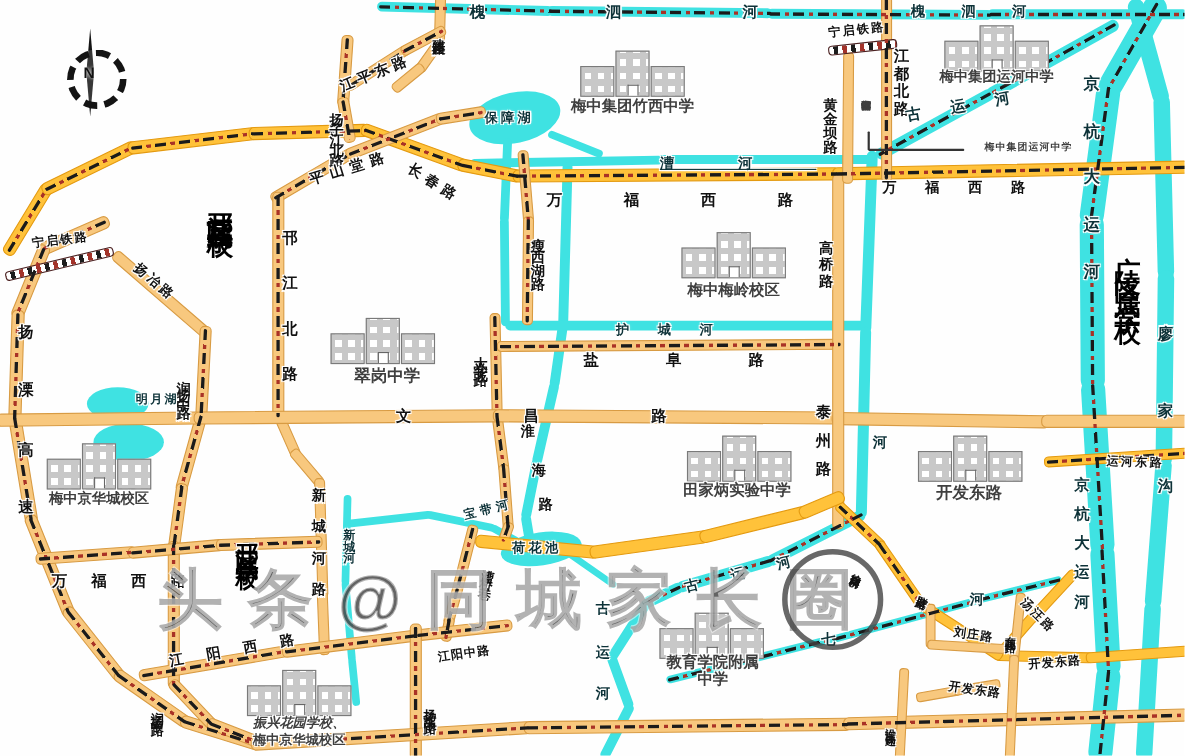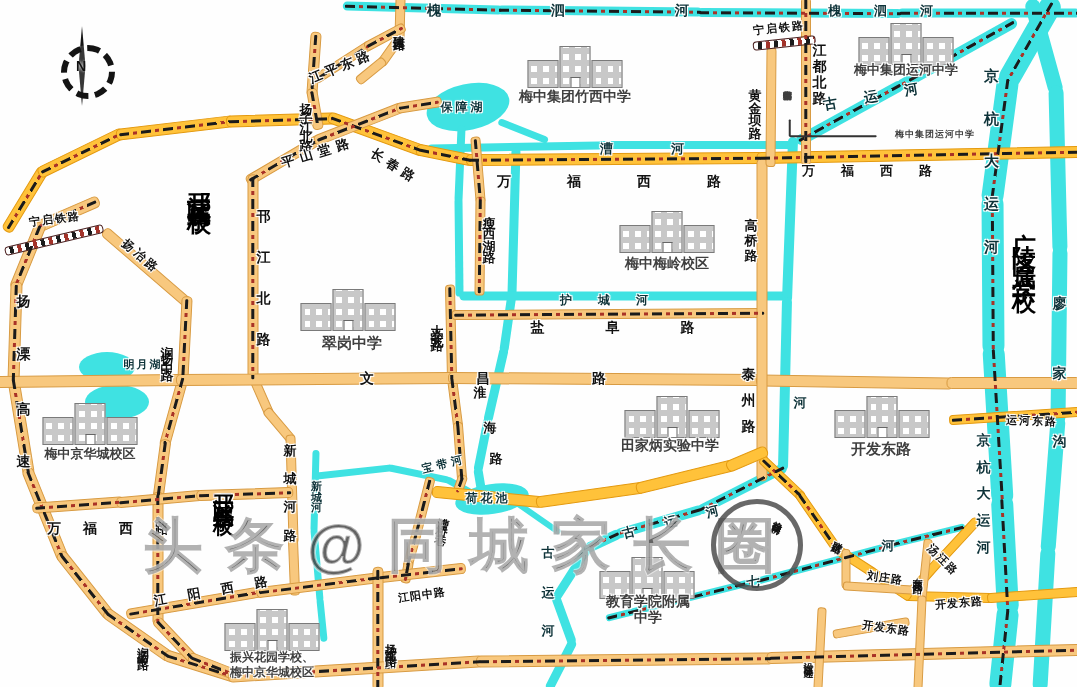--- a/index.html
+++ b/index.html
@@ -317,21 +317,21 @@
     <div class="lbl region" style="left: 1024px; top: 247px; font-size: 24px; letter-spacing: 11px; writing-mode: vertical-rl; text-orientation: upright; transform: translate(-50%, -50%) rotate(0deg);">广陵区属学校</div>
     <div class="lbl school" style="left: 575px; top: 96px; font-size: 14px; transform: translate(-50%, -50%) rotate(0deg);">梅中集团竹西中学</div>
     <div class="lbl school" style="left: 906px; top: 69px; font-size: 13px; transform: translate(-50%, -50%) rotate(0deg);">梅中集团运河中学</div>
     <div class="lbl school" style="left: 667px; top: 263px; font-size: 14px; transform: translate(-50%, -50%) rotate(0deg);">梅中梅岭校区</div>
     <div class="lbl school" style="left: 352px; top: 342px; font-size: 15px; transform: translate(-50%, -50%) rotate(0deg);">翠岗中学</div>
     <div class="lbl school" style="left: 90px; top: 453px; font-size: 13px; transform: translate(-50%, -50%) rotate(0deg);">梅中京华城校区</div>
     <div class="lbl school" style="left: 670px; top: 445px; font-size: 14px; transform: translate(-50%, -50%) rotate(0deg);">田家炳实验中学</div>
     <div class="lbl school" style="left: 881px; top: 448px; font-size: 15px; transform: translate(-50%, -50%) rotate(0deg);">开发东路</div>
     <div class="lbl school" style="left: 648px; top: 601px; font-size: 14px; transform: translate(-50%, -50%) rotate(0deg);">教育学院附属</div>
     <div class="lbl school" style="left: 648px; top: 617px; font-size: 14px; transform: translate(-50%, -50%) rotate(0deg);">中学</div>
-    <div class="lbl school" style="left: 272px; top: 657px; font-size: 12px; transform: translate(-50%, -50%) rotate(0deg);">振兴花园学校、</div>
+    <div class="lbl school" style="left: 272px; top: 657px; font-size: 12px; transform: translate(-50%, -50%) rotate(0deg); font-style: italic;">振兴花园学校、</div>
     <div class="lbl school" style="left: 272px; top: 672px; font-size: 12px; transform: translate(-50%, -50%) rotate(0deg);">梅中京华城校区</div>
     <div class="lbl school" style="left: 787px; top: 84px; font-size: 9px; writing-mode: vertical-rl; text-orientation: upright; transform: translate(-50%, -50%) rotate(0deg);">梅中集团竹西中学</div>
     <div class="lbl school" style="left: 935px; top: 134px; font-size: 9px; letter-spacing: 1px; transform: translate(-50%, -50%) rotate(0deg);">梅中集团运河中学</div>
     <div class="lbl road" style="left: 399px; top: 28px; font-size: 12px; letter-spacing: 2px; writing-mode: vertical-rl; text-orientation: upright; transform: translate(-50%, -50%) rotate(0deg);">建设路</div>
     <div class="lbl road" style="left: 341px; top: 66px; font-size: 13px; letter-spacing: 4px; transform: translate(-50%, -50%) rotate(-22deg);">江平东路</div>
     <div class="lbl road" style="left: 306px; top: 115px; font-size: 13px; letter-spacing: 9px; writing-mode: vertical-rl; text-orientation: upright; transform: translate(-50%, -50%) rotate(0deg);">扬子江北路</div>
     <div class="lbl road" style="left: 779px; top: 28px; font-size: 11px; letter-spacing: 2px; transform: translate(-50%, -50%) rotate(-6deg);">宁启铁路</div>
     <div class="lbl road" style="left: 820px; top: 64px; font-size: 14px; letter-spacing: 16px; writing-mode: vertical-rl; text-orientation: upright; transform: translate(-50%, -50%) rotate(0deg);">江都北路</div>
     <div class="lbl road" style="left: 755px; top: 104px; font-size: 13px; letter-spacing: 13px; writing-mode: vertical-rl; text-orientation: upright; transform: translate(-50%, -50%) rotate(0deg);">黄金坝路</div>
     <div class="lbl river" style="left: 884px; top: 94px; font-size: 14px; letter-spacing: 27px; transform: translate(-50%, -50%) rotate(-10deg);">古运河</div>
@@ -357,21 +357,21 @@
     <div class="lbl river" style="left: 316px; top: 487px; font-size: 11px; letter-spacing: 11px; writing-mode: vertical-rl; text-orientation: upright; transform: translate(-50%, -50%) rotate(0deg);">新城河</div>
     <div class="lbl road" style="left: 119px; top: 528px; font-size: 14px; letter-spacing: 22px; transform: translate(-50%, -50%) rotate(0deg);">万福西路</div>
     <div class="lbl road" style="left: 167px; top: 351px; font-size: 13px; letter-spacing: 8px; writing-mode: vertical-rl; text-orientation: upright; transform: translate(-50%, -50%) rotate(0deg);">润扬中路</div>
     <div class="lbl road" style="left: 143px; top: 645px; font-size: 12px; letter-spacing: 4px; writing-mode: vertical-rl; text-orientation: upright; transform: translate(-50%, -50%) rotate(0deg);">润扬中路</div>
     <div class="lbl road" style="left: 141px; top: 256px; font-size: 12px; letter-spacing: 3px; transform: translate(-50%, -50%) rotate(40deg);">扬冶路</div>
     <div class="lbl road" style="left: 55px; top: 219px; font-size: 11px; letter-spacing: 2px; transform: translate(-50%, -50%) rotate(-7deg);">宁启铁路</div>
     <div class="lbl road" style="left: 24px; top: 389px; font-size: 14px; letter-spacing: 53px; writing-mode: vertical-rl; text-orientation: upright; transform: translate(-50%, -50%) rotate(0deg);">扬溧高速</div>
     <div class="lbl river" style="left: 110px; top: 364px; font-size: 11px; letter-spacing: 2px; transform: translate(-50%, -50%) rotate(0deg); margin-left: 33px;">明月湖</div>
     <div class="lbl river" style="left: 463px; top: 107px; font-size: 12px; letter-spacing: 3px; transform: translate(-50%, -50%) rotate(0deg);">保障湖</div>
     <div class="lbl river" style="left: 488px; top: 498px; font-size: 12px; letter-spacing: 3px; transform: translate(-50%, -50%) rotate(0deg);">荷花池</div>
-    <div class="lbl river" style="left: 671px; top: 148px; font-size: 13px; letter-spacing: 58px; transform: translate(-50%, -50%) rotate(0deg);">漕河</div>
+    <div class="lbl river" style="left: 671px; top: 148px; font-size: 13px; letter-spacing: 58px; transform: translate(-50%, -50%) rotate(0deg); text-decoration: underline;">漕河</div>
     <div class="lbl road" style="left: 221px; top: 589px; font-size: 13px; letter-spacing: 21px; transform: translate(-50%, -50%) rotate(-10deg);">江阳西路</div>
     <div class="lbl road" style="left: 422px; top: 595px; font-size: 11px; letter-spacing: 1px; transform: translate(-50%, -50%) rotate(-8deg);">江阳中路</div>
     <div class="lbl road" style="left: 391px; top: 642px; font-size: 12px; letter-spacing: 3px; writing-mode: vertical-rl; text-orientation: upright; transform: translate(-50%, -50%) rotate(0deg);">扬子江中路</div>
     <div class="lbl road" style="left: 444px; top: 520px; font-size: 12px; letter-spacing: 8px; writing-mode: vertical-rl; text-orientation: upright; transform: translate(-50%, -50%) rotate(10deg);">漕桥巷</div>
     <div class="lbl river" style="left: 444px; top: 464px; font-size: 11px; letter-spacing: 4px; transform: translate(-50%, -50%) rotate(-14deg);">宝带河</div>
     <div class="lbl river" style="left: 548px; top: 594px; font-size: 13px; letter-spacing: 39px; writing-mode: vertical-rl; text-orientation: upright; transform: translate(-50%, -50%) rotate(0deg);">古运河</div>
     <div class="lbl river" style="left: 685px; top: 518px; font-size: 13px; letter-spacing: 30px; transform: translate(-50%, -50%) rotate(-14deg);">古运河</div>
     <div class="lbl river" style="left: 753px; top: 581px; font-size: 13px; transform: translate(-50%, -50%) rotate(0deg);">七</div>
     <div class="lbl river" style="left: 888px; top: 545px; font-size: 13px; transform: translate(-50%, -50%) rotate(0deg);">河</div>
     <div class="lbl river" style="left: 800px; top: 402px; font-size: 13px; transform: translate(-50%, -50%) rotate(0deg);">河</div>

